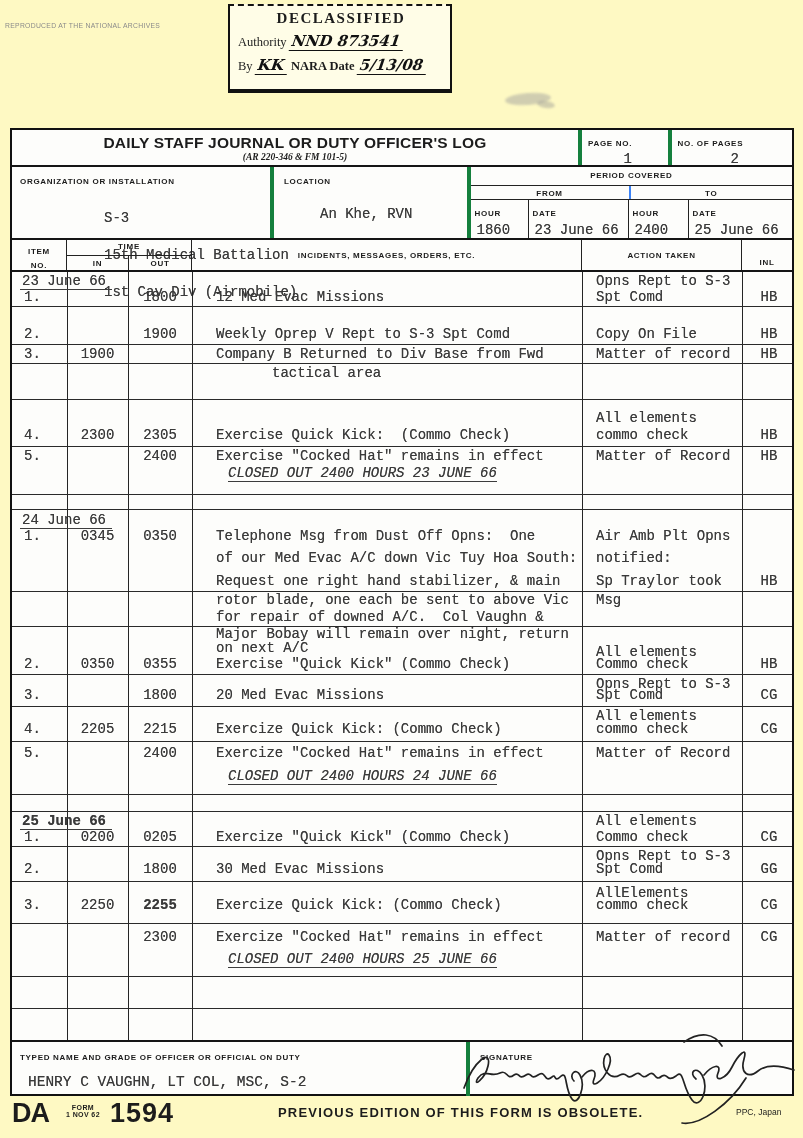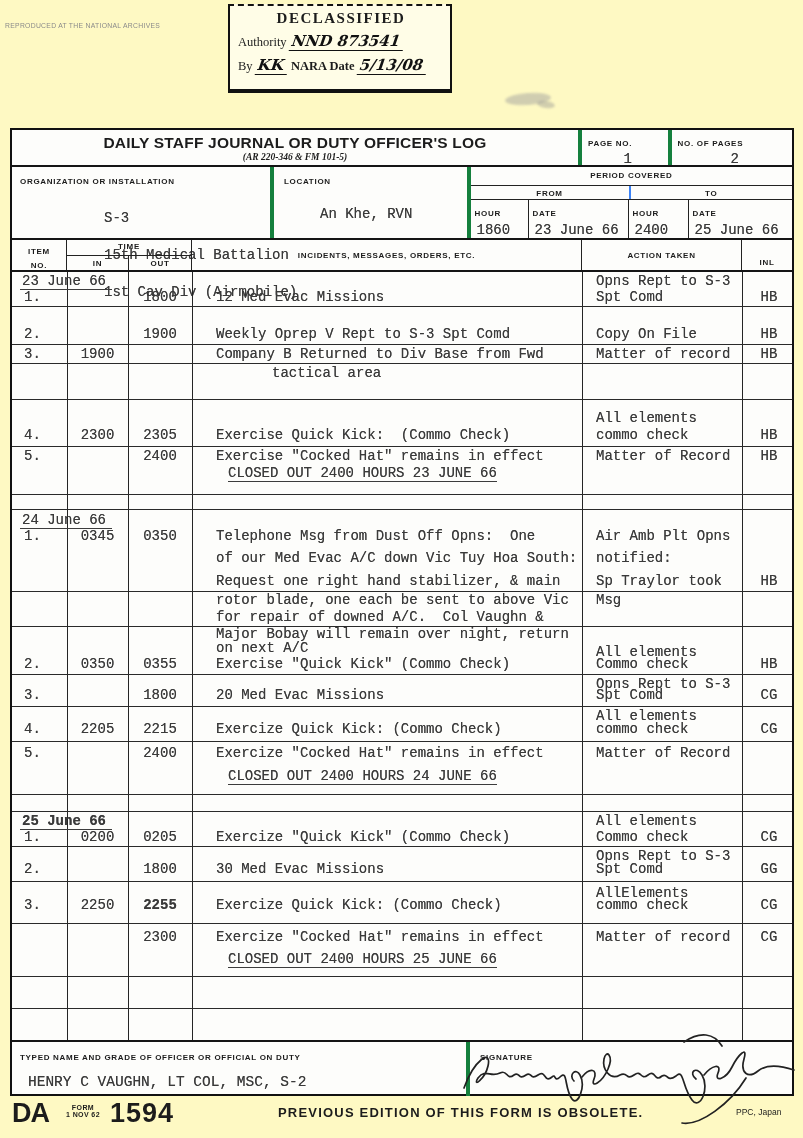--- a/index.html
+++ b/index.html
@@ -70,21 +70,21 @@
   
   .body{position:absolute;left:0;top:142px;width:100%;height:768px;}
   .vline{position:absolute;top:0;bottom:0;width:1px;background:#252525;}
   .band{position:absolute;left:0;width:100%;border-bottom:1px solid #2a2a2a;box-sizing:border-box;}
   .band .typed{position:absolute;}
   .c-item{left:12px;}
   .c-in{left:55px;width:61px;text-align:center;}
   .c-out{left:116px;width:64px;text-align:center;}
   .c-text{left:204px;}
   .c-text2{left:212px;margin-left:48px;}
-  .c-closed{left:216px;}
+  .c-closed{left:216px;font-style:italic;}
   .c-date{left:8px;border-bottom:1.6px solid #3c3c3c;padding:0 6px 0 2px;}
   .c-act{left:584px;}
   .c-inl{left:730px;width:54px;text-align:center;}
   
   .officer-row{position:absolute;left:0;top:910px;width:100%;height:56px;display:flex;
                border-top:2px solid #151515;box-sizing:border-box;}
   .officer-cell{width:458px;padding:4px 0 0 8px;}
   .sig-cell{flex:1;padding:4px 0 0 10px;}
   .officer-name{display:block;margin:10px 0 0 8px;font-size:14.5px;}
   

